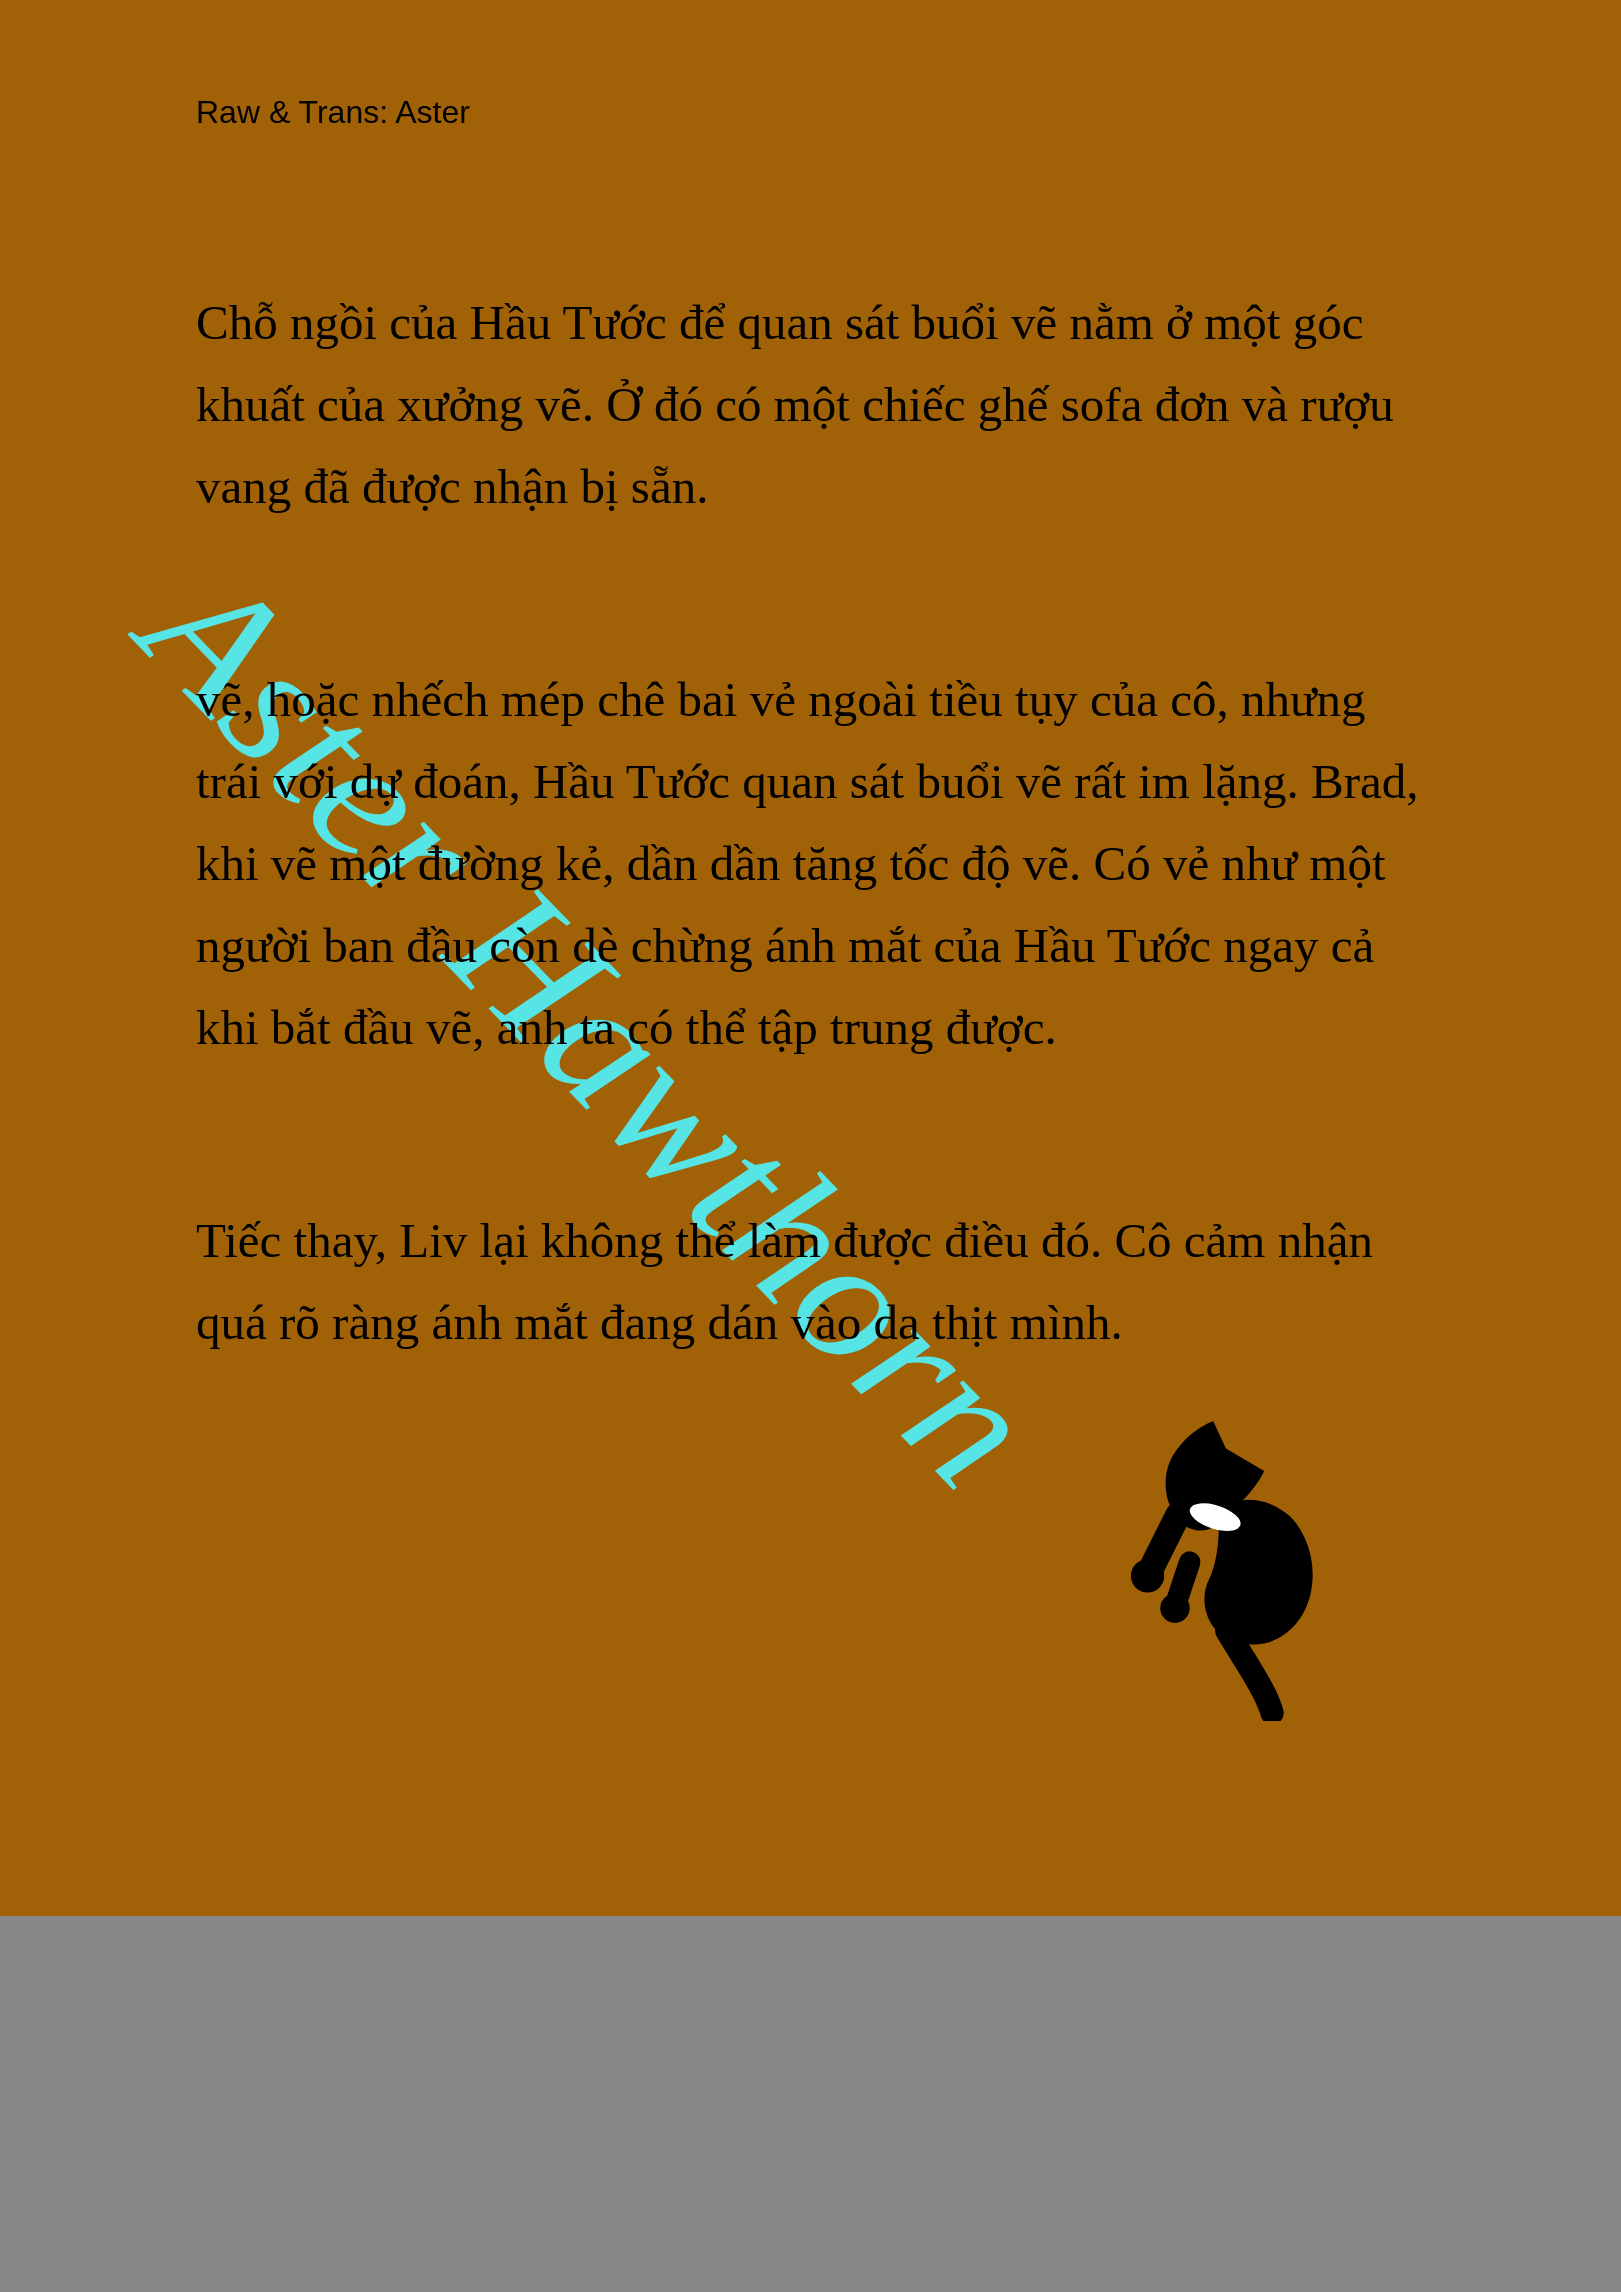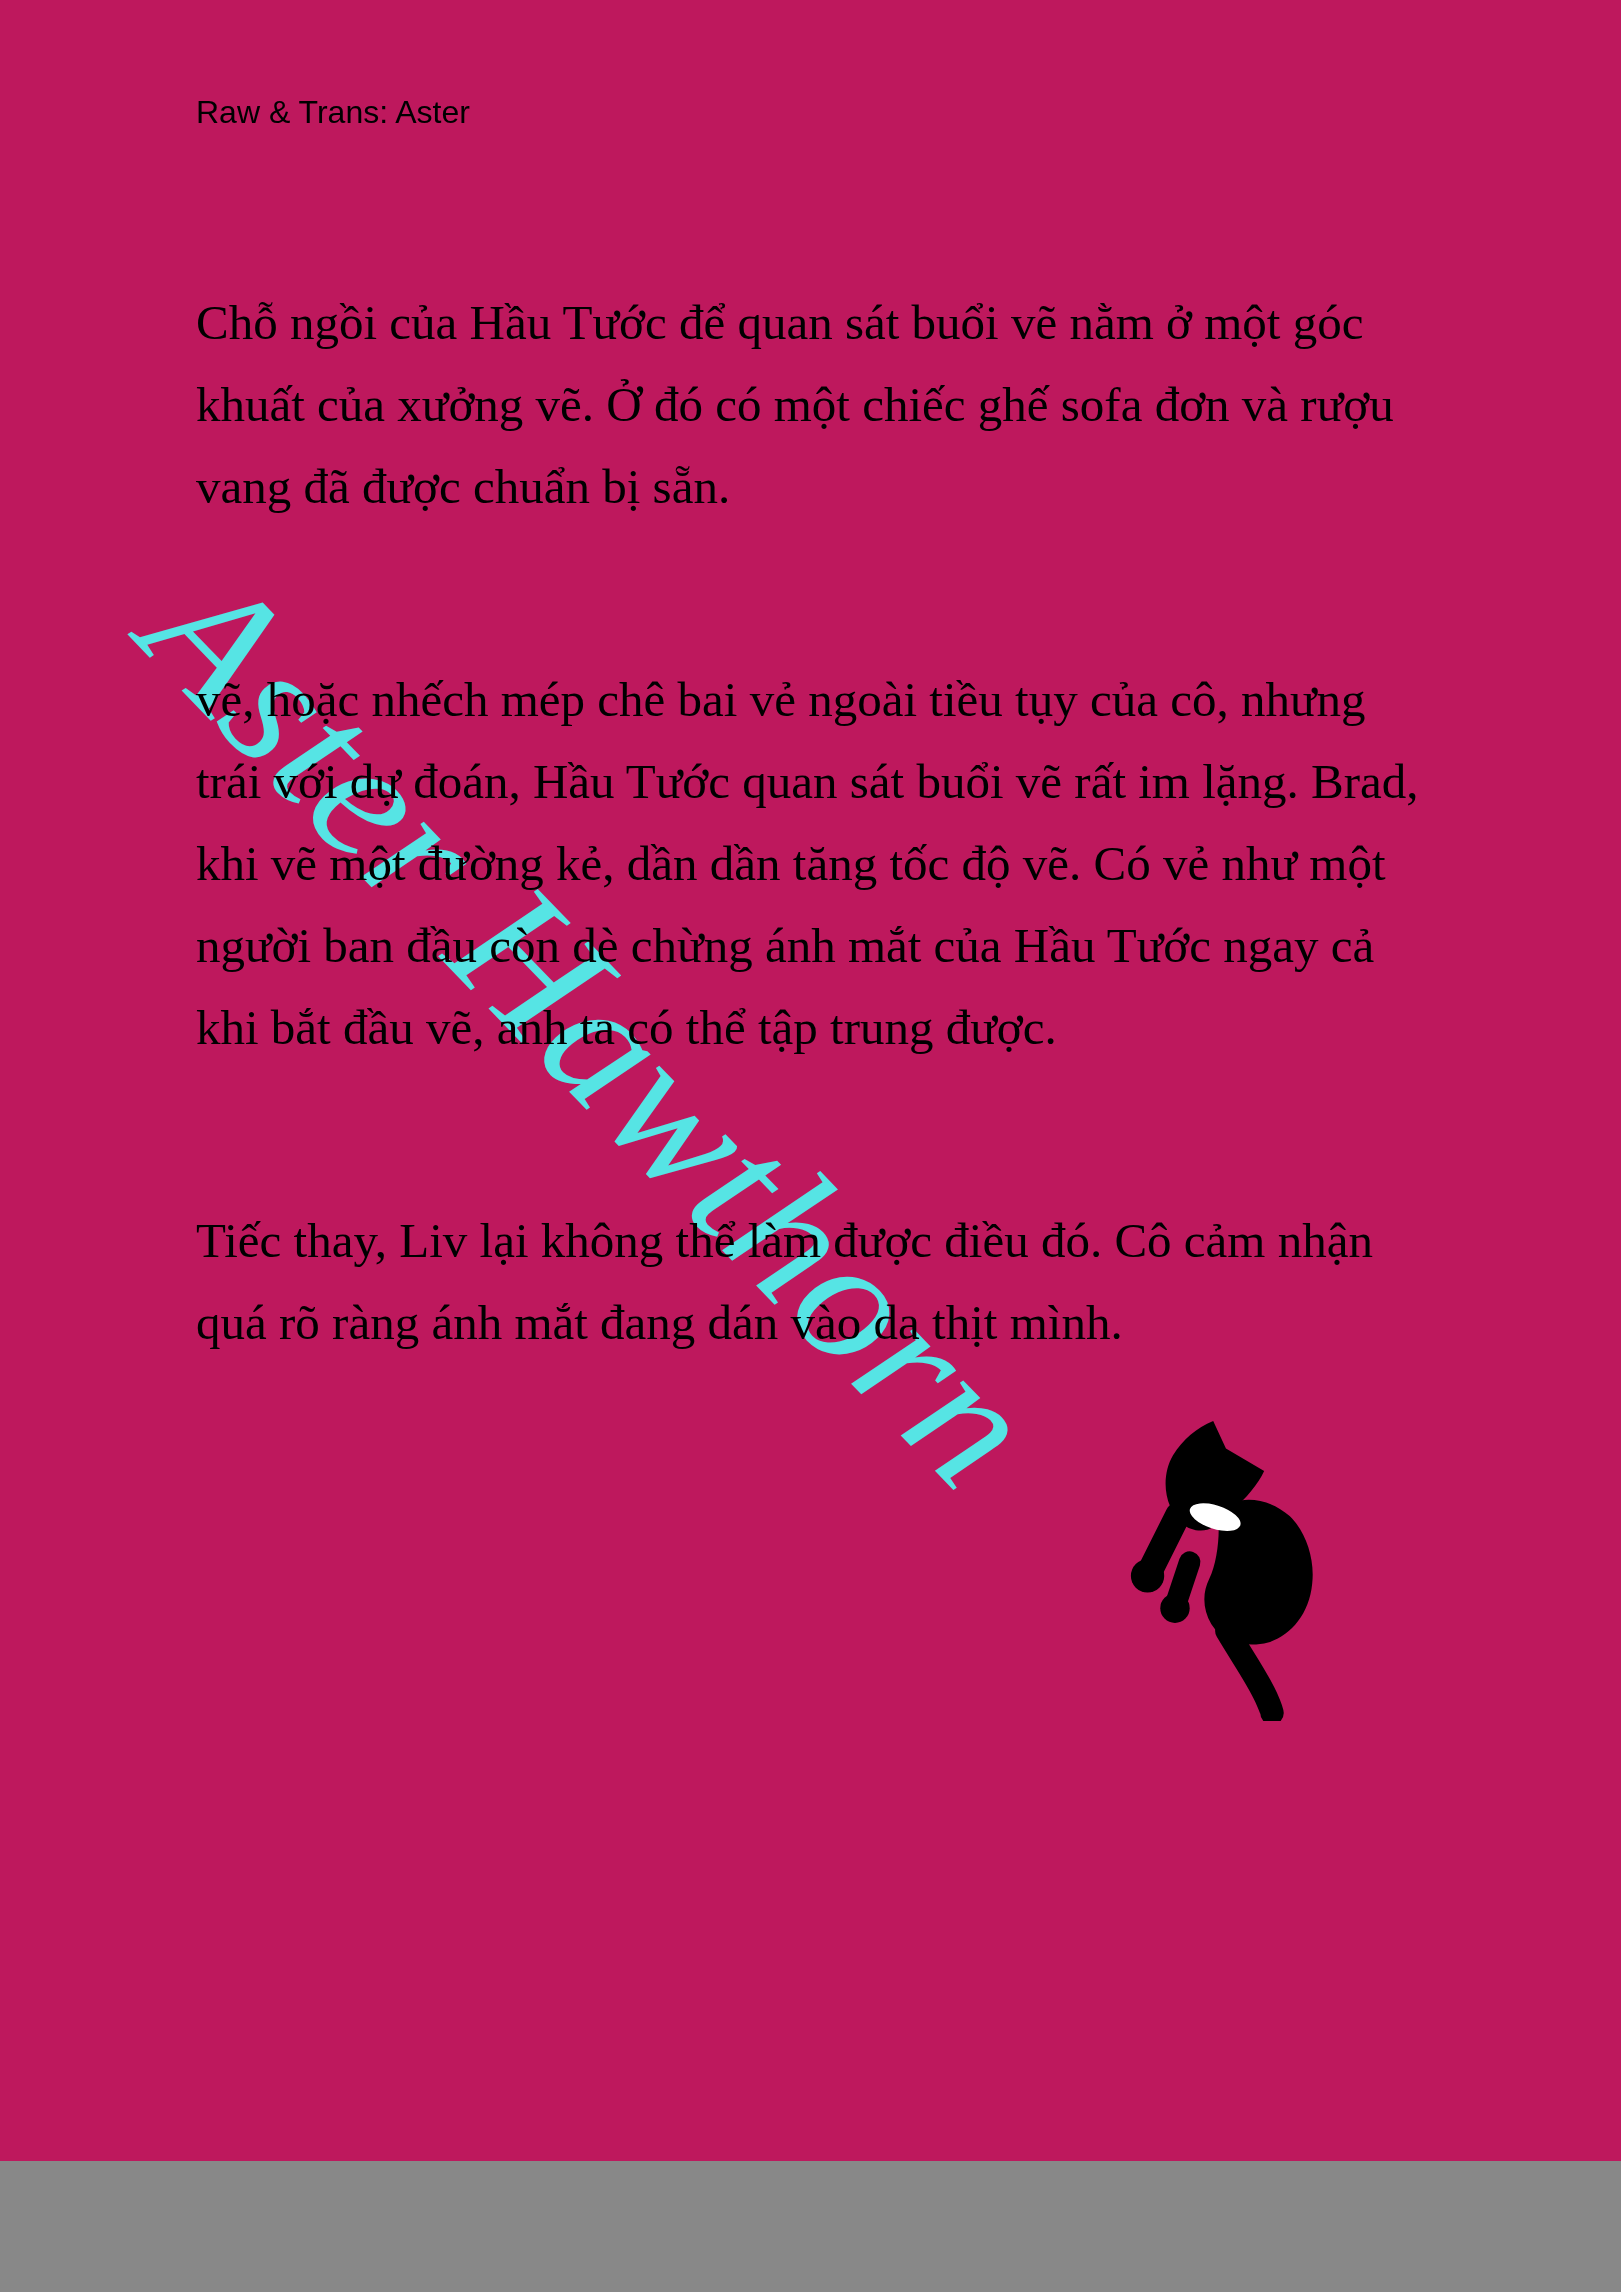--- a/index.html
+++ b/index.html
@@ -1,20 +1,20 @@
 <!DOCTYPE html>
 <html><head>
 <meta charset="utf-8">
 <style>
   html, body { margin: 0; padding: 0; background: #888; }
   .page {
     position: relative;
     width: 1621px;
-    height: 2161px;
-    background: #be185d;
+    height: 1916px;
+    background: #a16207;
     overflow: hidden;
     font-family: "Liberation Serif", serif;
   }
   .credit {
     position: absolute;
     left: 196px;
     top: 94px;
     z-index: 3;
     font-family: "Liberation Sans", sans-serif;
     font-size: 32px;
@@ -93,21 +93,21 @@
     <path fill="none" stroke="currentColor" stroke-width="24" stroke-linecap="round" d="M 104,216 C 120,243 135,264 144,284 C 148,293 150,298 150,300"></path>
 
     <ellipse fill="#FFFFFF" cx="92" cy="100" rx="27" ry="12" transform="rotate(18 92 100)"></ellipse>
   </svg>
 
   <div class="body-text">
 
     <div class="paragraph">
       <div class="line">Chỗ ngồi của Hầu Tước để quan sát buổi vẽ nằm ở một góc</div>
       <div class="line">khuất của xưởng vẽ. Ở đó có một chiếc ghế sofa đơn và rượu</div>
-      <div class="line">vang đã được chuẩn bị sẵn.</div>
+      <div class="line">vang đã được nhận bị sẵn.</div>
     </div>
 
     <div class="paragraph">
       <div class="line">vẽ, hoặc nhếch mép chê bai vẻ ngoài tiều tụy của cô, nhưng</div>
       <div class="line">trái với dự đoán, Hầu Tước quan sát buổi vẽ rất im lặng. Brad,</div>
       <div class="line">khi vẽ một đường kẻ, dần dần tăng tốc độ vẽ. Có vẻ như một</div>
       <div class="line">người ban đầu còn dè chừng ánh mắt của Hầu Tước ngay cả</div>
       <div class="line">khi bắt đầu vẽ, anh ta có thể tập trung được.</div>
     </div>
 

